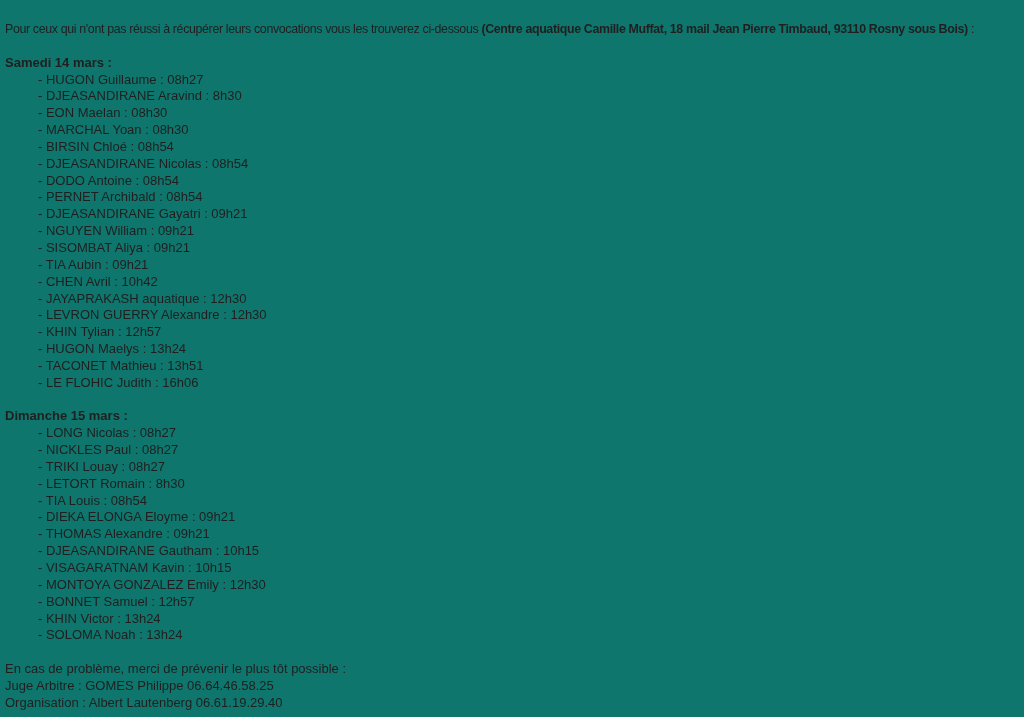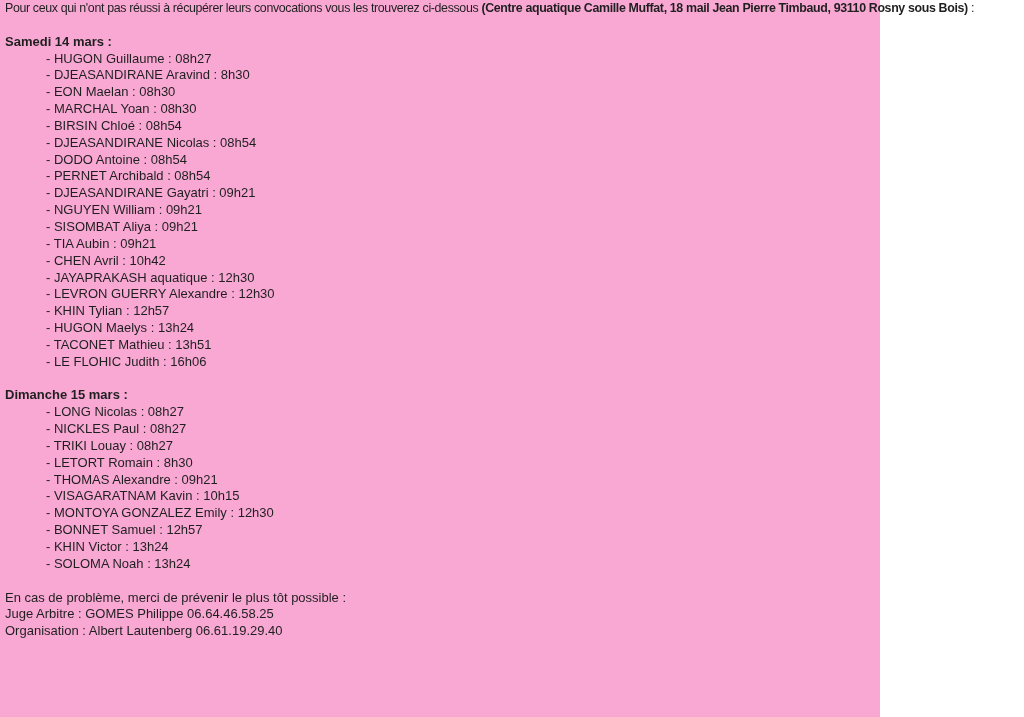--- a/index.html
+++ b/index.html
@@ -8,49 +8,48 @@
     padding: 0;
     background: #ffffff;
   }
   body {
     width: 1024px;
     height: 717px;
     overflow: hidden;
   }
   .page {
     box-sizing: border-box;
-    width: 880px;
+    width: 1024px;
     height: 717px;
-    padding: 0 0 0 5px;
+    padding: 21px 0 0 5px;
     font-family: "Liberation Sans", sans-serif;
     font-size: 13px;
     line-height: 16.85px;
     color: #1f1f1f;
-    background: #f9a8d4;
+    background: #0f766e;
   }
   .page p {
     margin: 0;
     white-space: nowrap;
   }
   .b { font-weight: bold; }
   .intro {
     font-size: 12.4px;
     letter-spacing: -0.35px;
   }
   .section-title {
     margin-top: 16.85px !important;
   }
   ul.convocations {
     list-style: none;
     margin: 0;
     padding: 0 0 0 33px;
   }
   ul.convocations li {
     white-space: nowrap;
-    margin-left: 8px;
   }
   .footer-notice {
     margin-top: 16.85px !important;
   }
 </style>
 </head>
 <body>
 
 <div class="page">
 
@@ -81,21 +80,24 @@
       </ul>
   </div>
 
   <div class="section">
     <p class="b section-title">Dimanche 15 mars :</p>
     <ul class="convocations">
         <li>- LONG Nicolas : 08h27</li>
         <li>- NICKLES Paul : 08h27</li>
         <li>- TRIKI Louay : 08h27</li>
         <li>- LETORT Romain : 8h30</li>
+        <li>- TIA Louis : 08h54</li>
+        <li>- DIEKA ELONGA Eloyme : 09h21</li>
         <li>- THOMAS Alexandre : 09h21</li>
+        <li>- DJEASANDIRANE Gautham : 10h15</li>
         <li>- VISAGARATNAM Kavin : 10h15</li>
         <li>- MONTOYA GONZALEZ Emily : 12h30</li>
         <li>- BONNET Samuel : 12h57</li>
         <li>- KHIN Victor : 13h24</li>
         <li>- SOLOMA Noah : 13h24</li>
       </ul>
   </div>
 
   <div class="footer">
     <p class="footer-notice">En cas de problème, merci de prévenir le plus tôt possible :</p>

